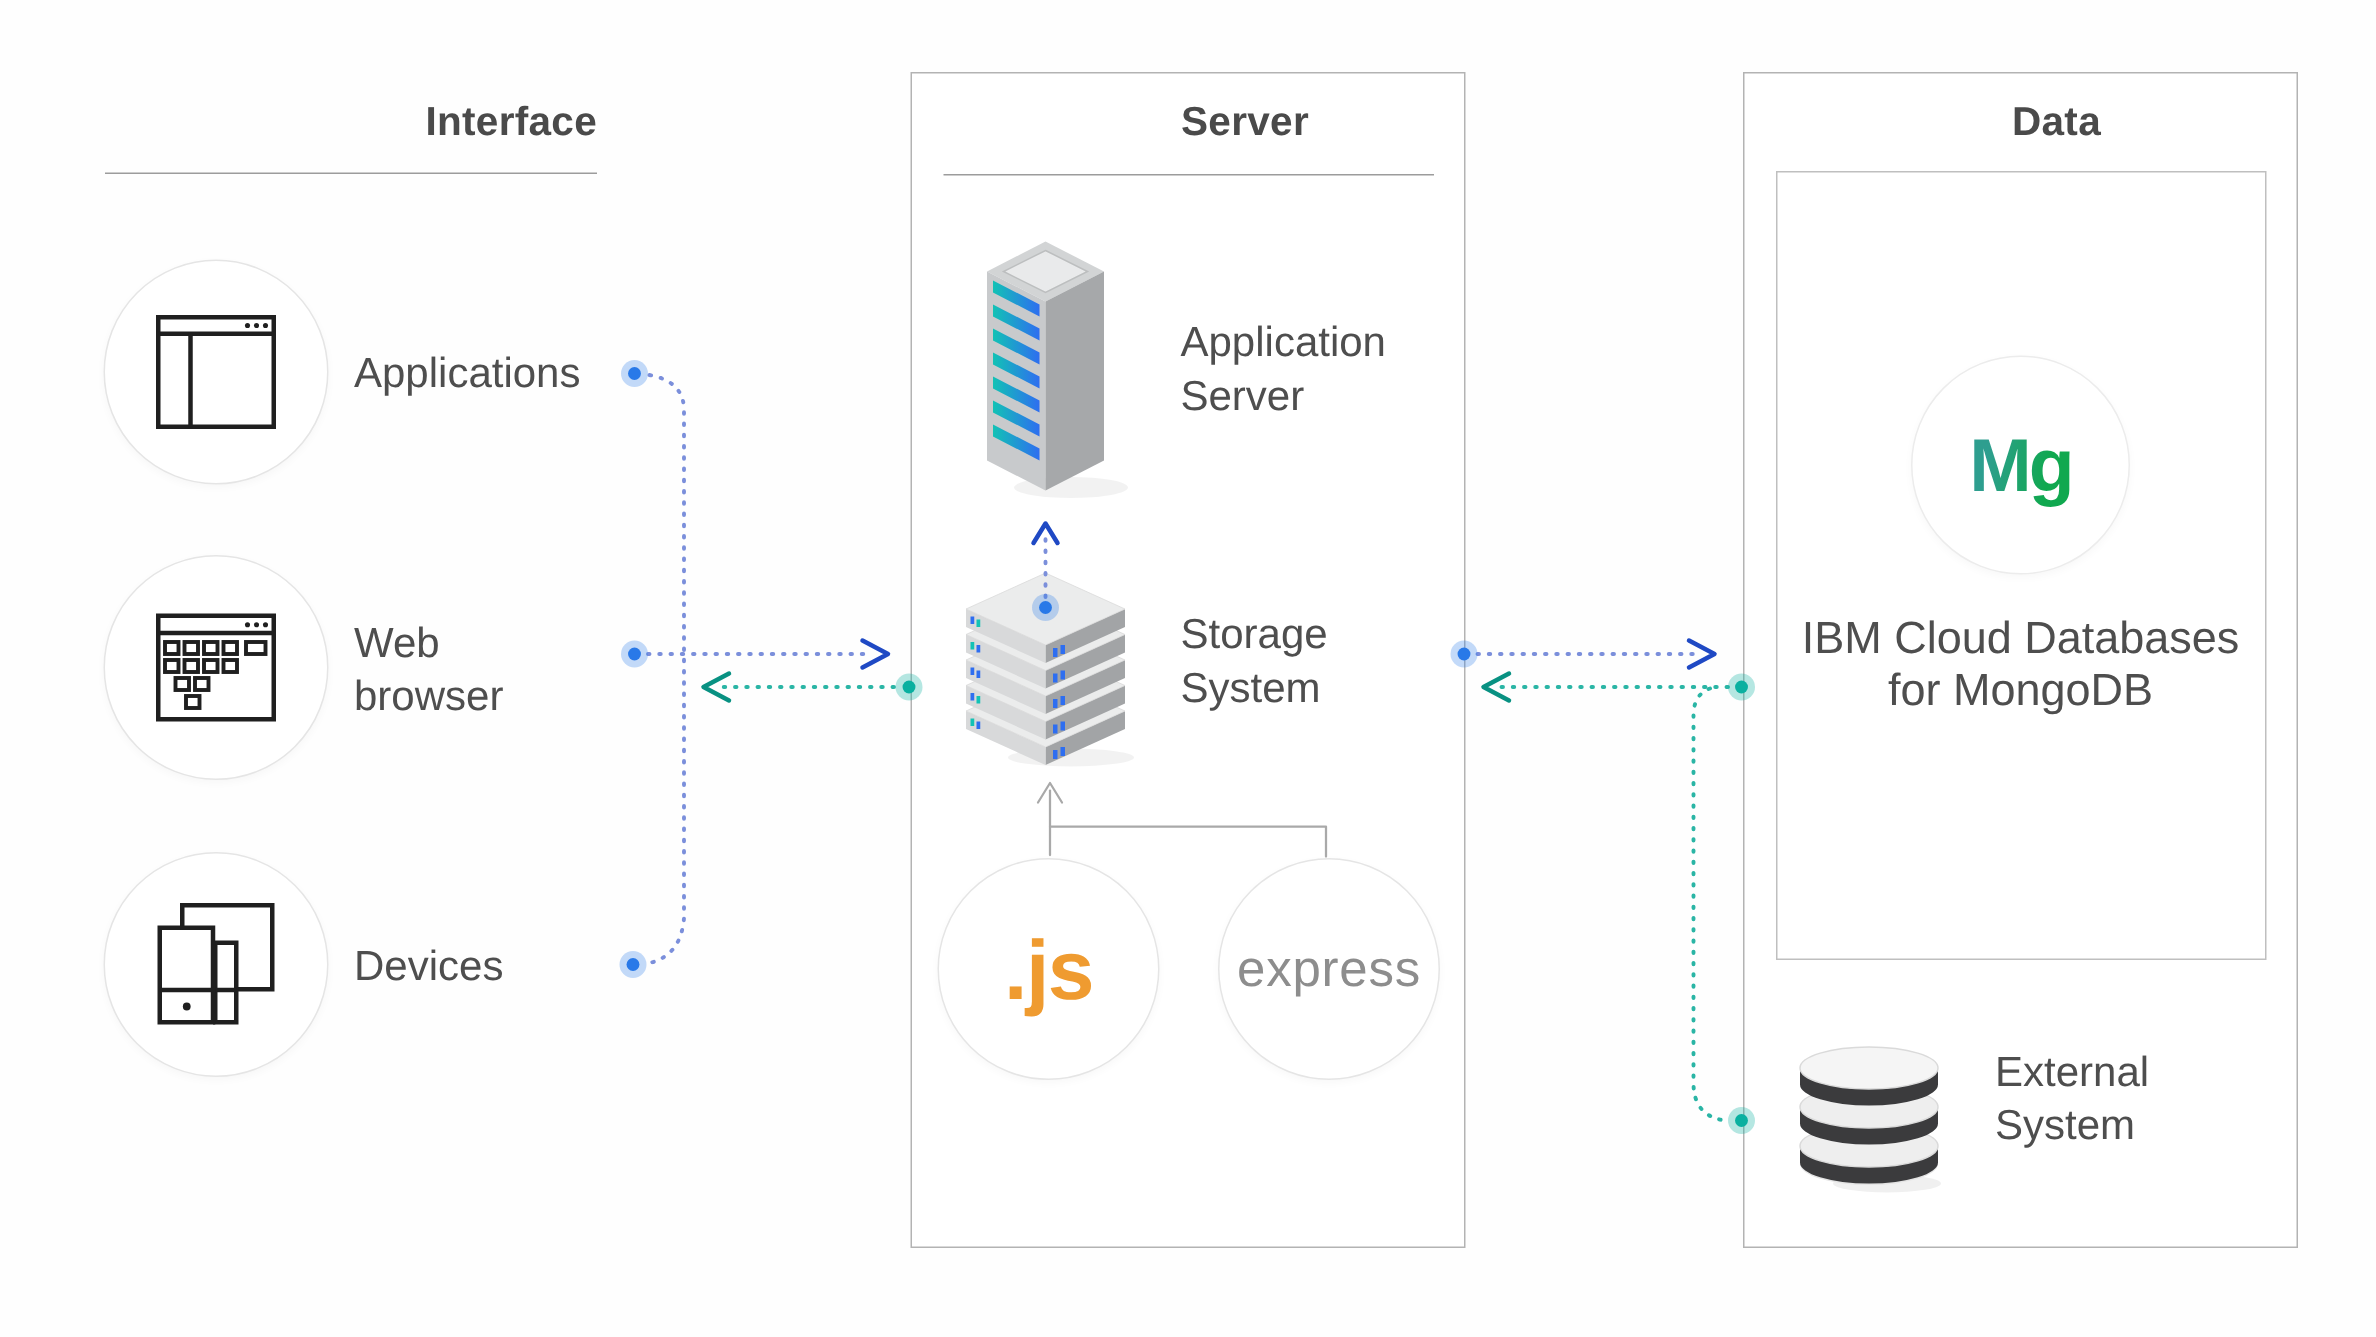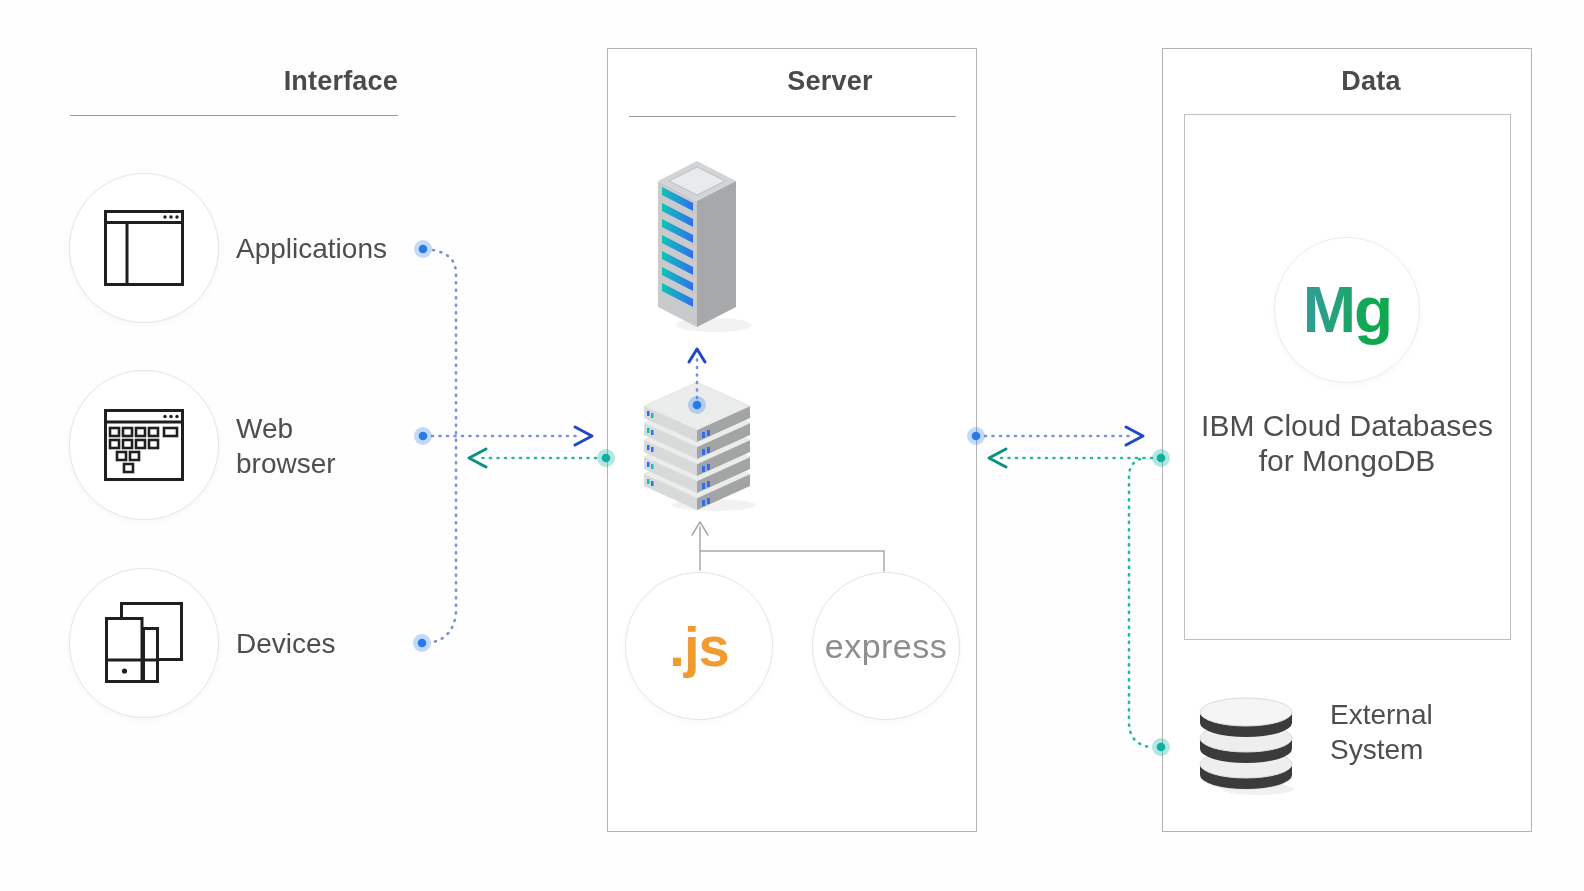--- a/index.html
+++ b/index.html
@@ -23,21 +23,21 @@
 
   .circle{position:absolute;border-radius:50%;background:#fff;border:1px solid #e5e5e5;
           display:flex;align-items:center;justify-content:center;
           box-shadow:0 2px 6px rgba(0,0,0,.03);}
 
   .lbl{position:absolute;font-size:28px;color:var(--label-gray);line-height:35px;}
   .lbl.center{text-align:center;}
 
   .node-text{font-size:56px;font-weight:700;color:var(--node-orange);letter-spacing:-1px;}
   .express-text{font-size:34px;font-weight:400;color:var(--express-gray);letter-spacing:.5px;}
-  .mg-text{font-size:64px;font-weight:700;letter-spacing:-2px;color:var(--mongo-green);
+  .mg-text{font-size:50px;font-weight:700;letter-spacing:-2px;color:var(--mongo-green);
            background:linear-gradient(100deg,var(--mongo-teal) 20%,var(--mongo-green) 75%);
            -webkit-background-clip:text;background-clip:text;-webkit-text-fill-color:transparent;}
 
   svg.connectors{position:absolute;left:0;top:0;pointer-events:none;}
   .dot-line{fill:none;stroke-width:2.6;stroke-linecap:round;stroke-dasharray:1 6.5;}
   .dot-line.blue{stroke:var(--blue-line);}
   .dot-line.teal{stroke:var(--teal-line);}
   .chev{fill:none;stroke-width:3;stroke-linecap:round;stroke-linejoin:round;}
   .chev.blue{stroke:var(--blue-arrow);}
   .chev.teal{stroke:var(--teal-arrow);}
@@ -125,20 +125,21 @@
     <g fill="url(#stripeGrad)">
       <polygon points="22,30 53,46 53,54 22,38"></polygon>
       <polygon points="22,46 53,62 53,70 22,54"></polygon>
       <polygon points="22,62 53,78 53,86 22,70"></polygon>
       <polygon points="22,78 53,94 53,102 22,86"></polygon>
       <polygon points="22,94 53,110 53,118 22,102"></polygon>
       <polygon points="22,110 53,126 53,134 22,118"></polygon>
       <polygon points="22,126 53,142 53,150 22,134"></polygon>
     </g>
   </svg>
+  <div class="lbl" style="left:787px;top:210px;width:175px;line-height:36px;">Application Server</div>
 
   <svg style="position:absolute;left:634px;top:382px;" width="126" height="130" viewBox="0 0 126 130">
     <ellipse cx="80" cy="123" rx="42" ry="6" fill="#000" opacity="0.05"></ellipse>
     <g>
 
       <polygon points="63,116 116,92 116,104 63,128" fill="#a2a4a6"></polygon>
         <polygon points="10,92 63,116 63,128 10,104" fill="#d8d9da"></polygon>
       <polygon points="63,68 116,92 63,116 10,92" fill="#ebecec" stroke="#d8d8d8" stroke-width="0.5"></polygon>
       <rect x="13" y="97" width="2.5" height="5" fill="#12c2b5"></rect>
         <rect x="17" y="99" width="2.5" height="5" fill="#2e6ef0"></rect>
@@ -171,20 +172,21 @@
 
       <polygon points="63,48 116,24 116,36 63,60" fill="#a2a4a6"></polygon>
         <polygon points="10,24 63,48 63,60 10,36" fill="#d8d9da"></polygon>
       <polygon points="63,0 116,24 63,48 10,24" fill="#ebecec" stroke="#d8d8d8" stroke-width="0.5"></polygon>
       <rect x="13" y="29" width="2.5" height="5" fill="#2e6ef0"></rect>
         <rect x="17" y="31" width="2.5" height="5" fill="#12c2b5"></rect>
       <rect x="68" y="50" width="3" height="6" fill="#2e6ef0"></rect>
         <rect x="73" y="48" width="3" height="6" fill="#2e6ef0"></rect>
     </g>
   </svg>
+  <div class="lbl" style="left:787px;top:405px;width:150px;line-height:36px;">Storage System</div>
 
   <div class="circle" style="left:625px;top:572px;width:148px;height:148px;">
     <span class="node-text">.js</span>
   </div>
 
   <div class="circle" style="left:812px;top:572px;width:148px;height:148px;">
     <span class="express-text">express</span>
   </div>
 
   <div class="big-box" style="left:1162px;top:48px;width:370px;height:784px;"></div>

